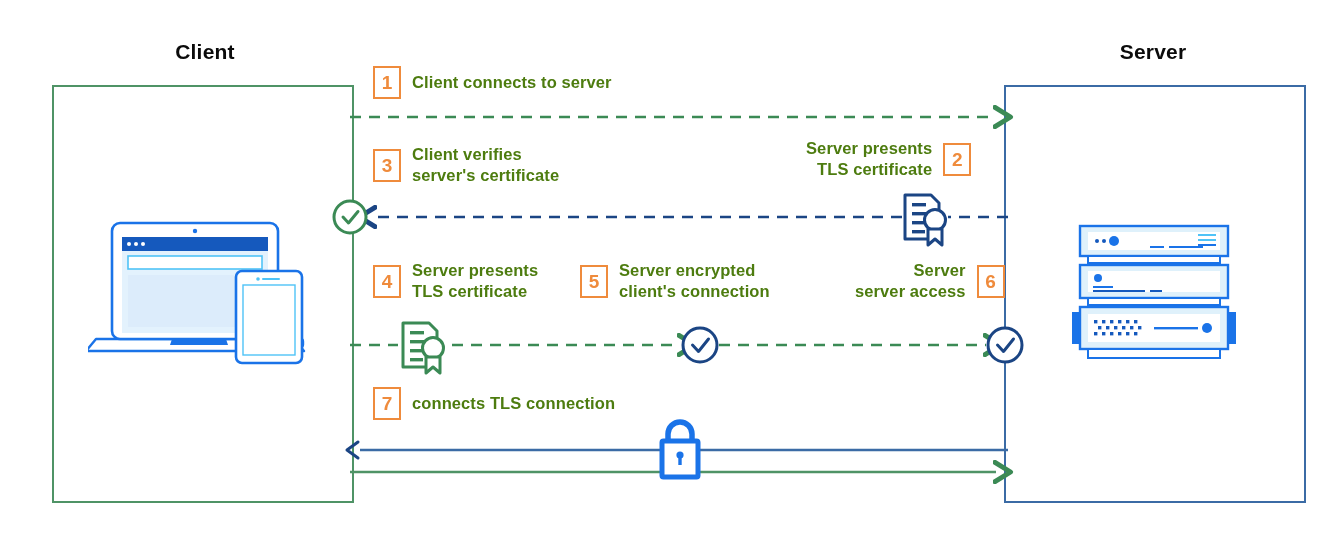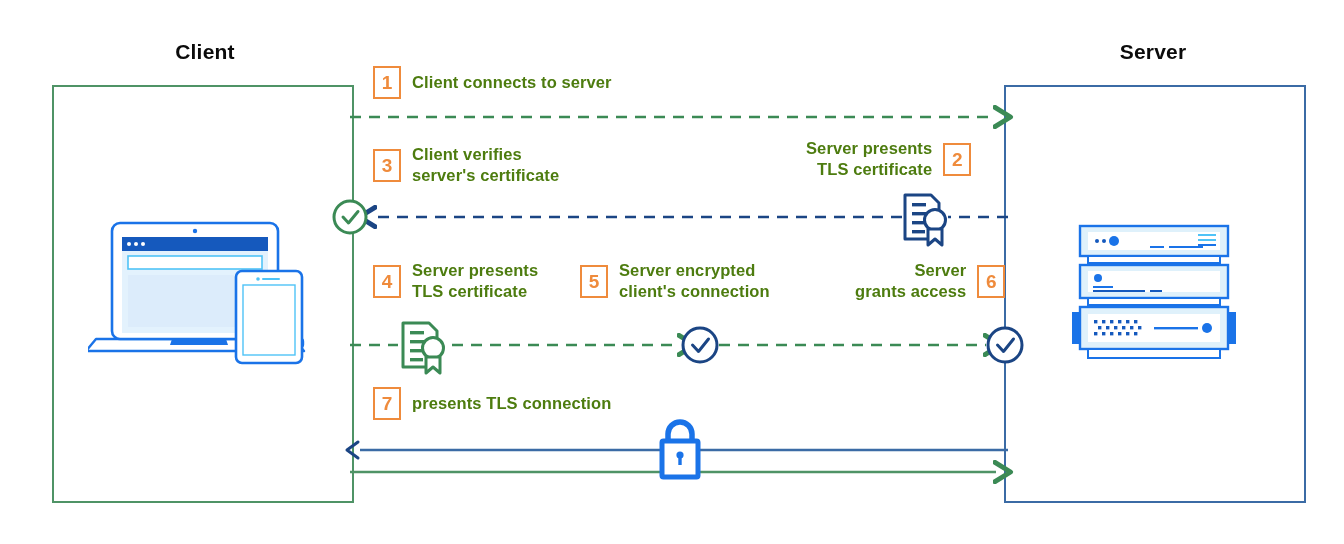--- a/index.html
+++ b/index.html
@@ -259,25 +259,25 @@
     <div class="numbox">5</div>
     <div class="steptext">
       <div>Server encrypted</div>
       <div>client's connection</div>
     </div>
   </div>
 
   <div class="abs steplabel" id="step6">
     <div class="steptext right">
       <div>Server</div>
-      <div>grants access</div>
+      <div>server access</div>
     </div>
     <div class="numbox">6</div>
   </div>
 
   <div class="abs steplabel" id="step7">
     <div class="numbox">7</div>
     <div class="steptext">
-      <div>presents TLS connection</div>
+      <div>connects TLS connection</div>
     </div>
   </div>
 
 </div>
 
 </body></html>

